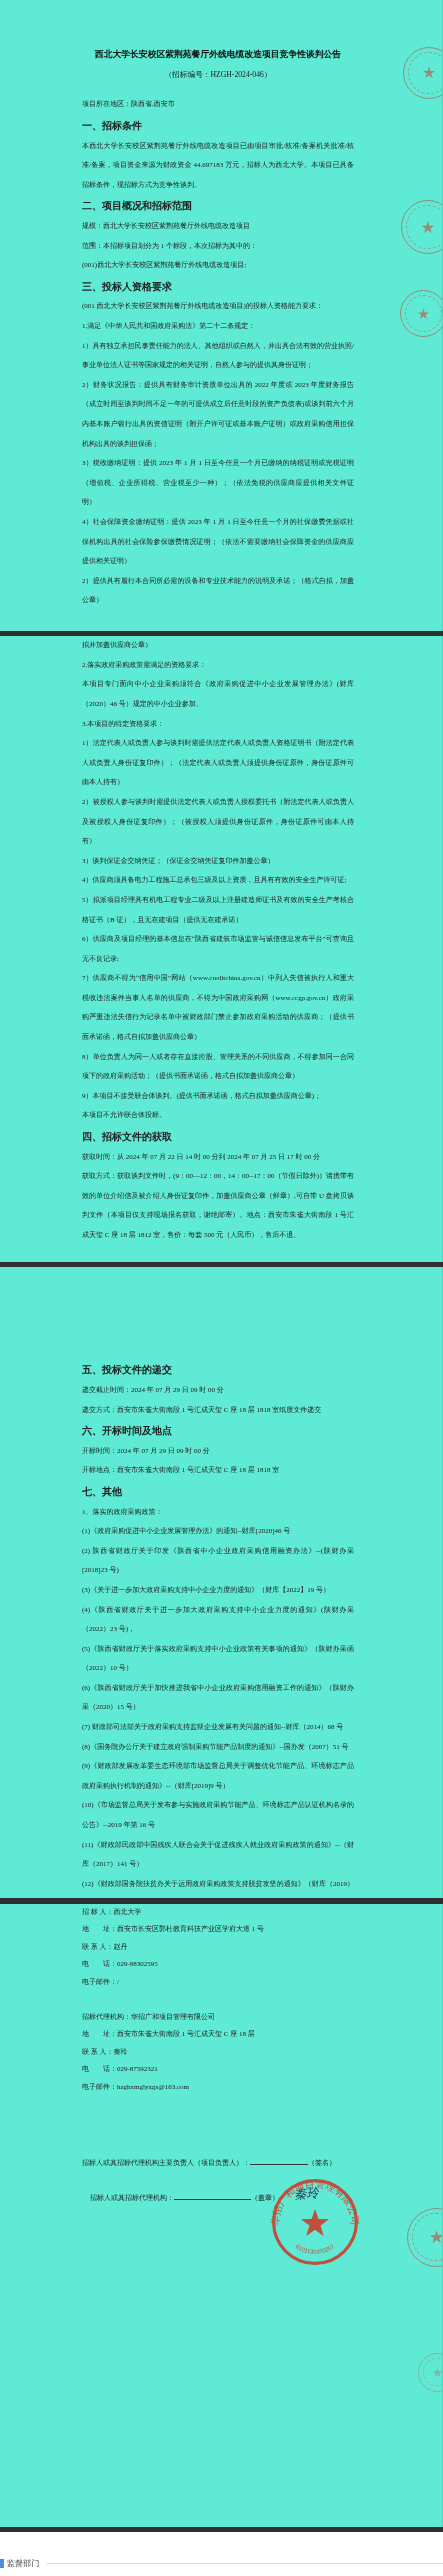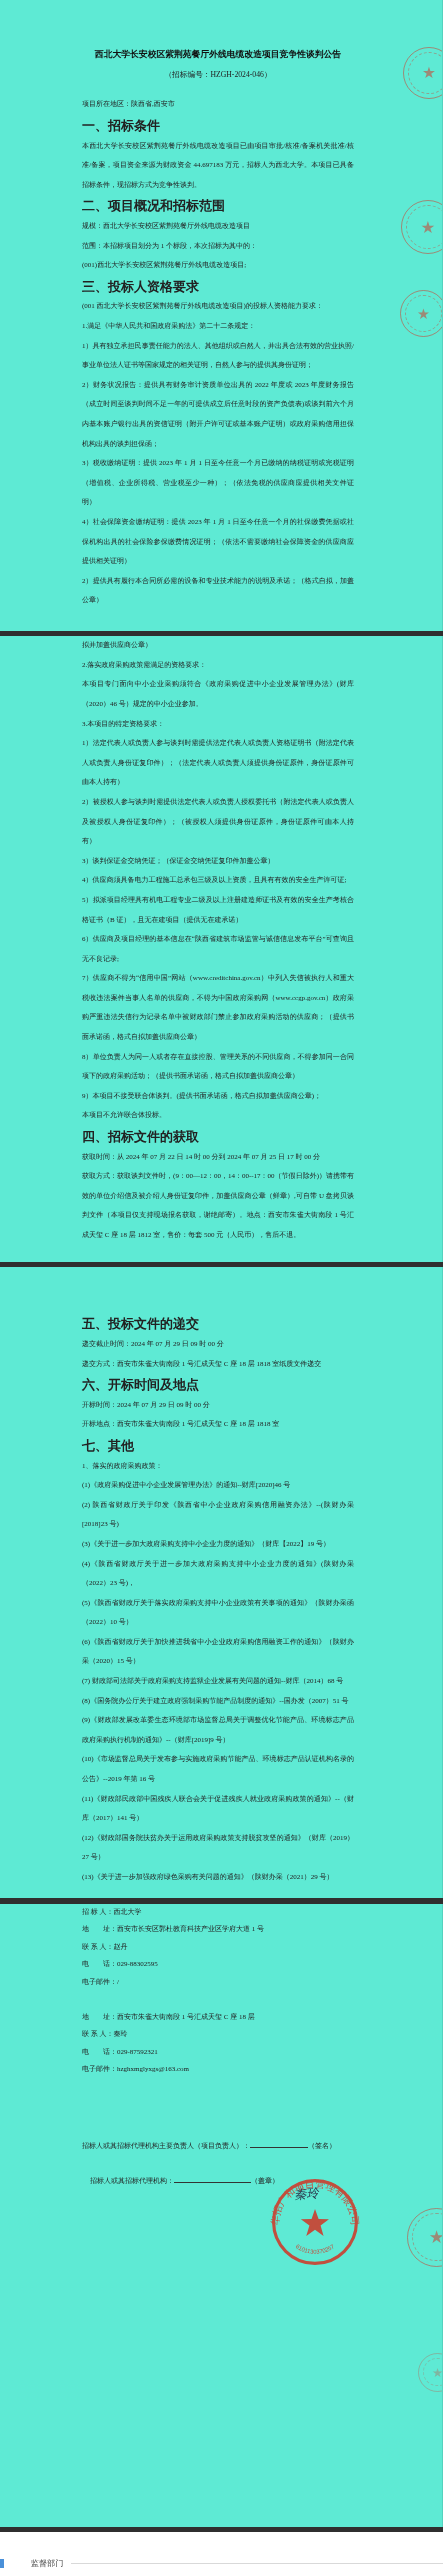--- a/index.html
+++ b/index.html
@@ -6,26 +6,26 @@
   body{width:443px;font-family:"Liberation Serif",serif;color:#1f1f1f;}
   .scan-page{position:relative;width:443px;overflow:hidden;background:#5eead4;border-right:0.5px solid rgba(0,0,0,.10);box-sizing:border-box;}
   #page-1{height:631px;}
   #page-2{height:626px;}
   #page-3{height:631px;}
   #page-4{height:623px;}
   .page-band{height:5.2px;background:#2f2f2f;width:443px;}
   .page-body{padding:0 88px 0 82px;box-sizing:border-box;}
   #page-1 .page-body{padding-top:47px;}
   #page-2 .page-body{}
-  #page-3 .page-body{padding-top:46px;}
+  #page-3 .page-body{padding-top:92px;}
   #page-4 .page-body{}
   .blk{font-size:7px;line-height:19.6px;text-align:justify;color:#222;}
   .blk.title{font-size:8.8px;font-weight:700;text-align:center;line-height:15.5px;margin-bottom:5.2px;color:#111;}
   .blk.title2{font-size:7.7px;text-align:center;line-height:13.4px;margin-bottom:14.4px;}
-  .blk.h{font-size:13px;font-weight:700;line-height:21.6px;text-align:left;}
+  .blk.h{font-size:10px;font-weight:700;line-height:21.6px;text-align:left;}
   .blk.contact{line-height:17.5px;text-align:left;}
   .blk.gap{height:17.5px;}
   
   .seal{position:absolute;border-radius:50%;border:1.5px solid rgba(207,58,42,.55);box-sizing:border-box;
         display:flex;align-items:center;justify-content:center;}
   .seal::before{content:"";position:absolute;inset:4.1px;border:0.5px dashed rgba(207,58,42,.40);border-radius:50%;}
   .seal .seal-star{color:rgba(207,58,42,.55);font-family:"DejaVu Sans",sans-serif;}
   .seal.faint{border-color:rgba(207,58,42,.30);}
   .seal.faint::before{border-color:rgba(207,58,42,.22);}
   .seal.faint .seal-star{color:rgba(207,58,42,.30);}
@@ -34,21 +34,21 @@
   .sig-row1{margin-top:60px;}
   .sig-row2{margin-top:19.6px;padding-left:90px;}
   .sig-line{display:inline-block;width:58px;border-bottom:0.5px solid #333;height:7.2px;vertical-align:baseline;}
   .stamp-svg{position:absolute;left:270px;top:273px;opacity:.88;}
   .handwriting{position:absolute;left:294px;top:282px;font-size:12.4px;font-style:italic;
                font-family:"DejaVu Sans",sans-serif;color:#23233d;transform:rotate(-6deg);opacity:.9;}
   
   .supervision{height:70px;box-sizing:border-box;padding:26px 0 0 0;}
   .sup-head{display:flex;align-items:center;}
   .sup-marker{width:3.6px;height:9.3px;background:#4a90d9;margin-right:3.1px;}
-  .sup-title{font-family:"Liberation Sans",sans-serif;font-size:8.2px;color:#444;margin-left:24px;}
+  .sup-title{font-family:"Liberation Sans",sans-serif;font-size:8.2px;color:#444;}
   .sup-rule{flex:1;height:0.5px;background:#d9d9d9;margin-left:7.2px;}
 </style>
 </head>
 <body>
 
 <section class="scan-page" id="page-1">
   <div class="page-body">
       <div class="blk title">西北大学长安校区紫荆苑餐厅外线电缆改造项目竞争性谈判公告</div>
       <div class="blk title2">（招标编号：HZGH-2024-046）</div>
       <div class="blk para">项目所在地区：陕西省,西安市</div>
@@ -130,20 +130,21 @@
 <div class="page-band"></div>
 
 <section class="scan-page" id="page-4">
   <div class="page-body">
       <div class="blk contact">招 标 人：西北大学</div>
       <div class="blk contact">地　　址：西安市长安区郭杜教育科技产业区学府大道 1 号</div>
       <div class="blk contact">联 系 人：赵丹</div>
       <div class="blk contact">电　　话：029-88302595</div>
       <div class="blk contact">电子邮件：/</div>
       <div class="blk gap"></div>
+      <div class="blk contact">招标代理机构：华招广和项目管理有限公司</div>
       <div class="blk contact">地　　址：西安市朱雀大街南段 1 号汇成天玺 C 座 18 层</div>
       <div class="blk contact">联 系 人：秦玲</div>
       <div class="blk contact">电　　话：029-87592321</div>
       <div class="blk contact">电子邮件：hzghxmglyxgs@163.com</div>
     </div>
 
   <div class="page-body sig-row sig-row1">
     <span>招标人或其招标代理机构主要负责人（项目负责人）：</span><span class="sig-line"></span><span>（签名）</span>
   </div>
   <div class="page-body sig-row sig-row2">

